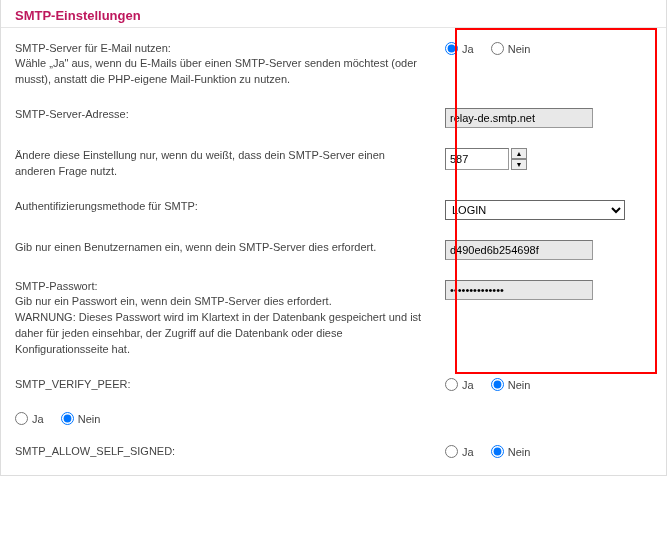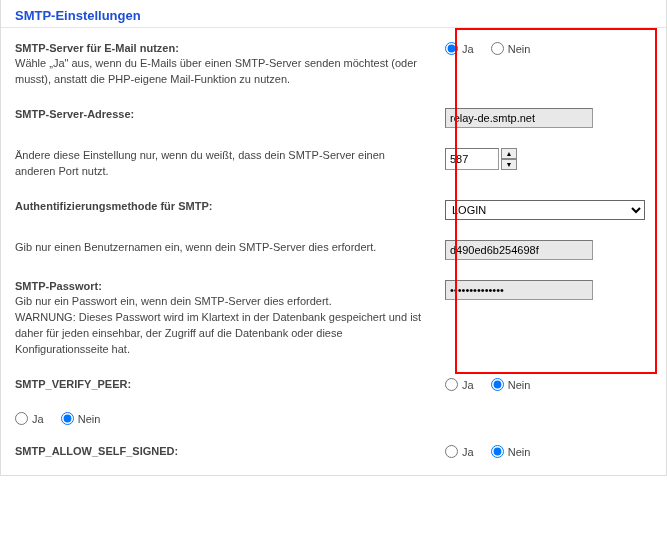--- a/index.html
+++ b/index.html
@@ -10,39 +10,39 @@
       background: #fff;
       width: 667px;
       padding: 0;
     }
     .panel {
       border: 1px solid #ddd;
       border-top: none;
       margin: 0;
     }
     .section-title {
-      color: #1d4ed8;
+      color: #be185d;
       font-size: 13px;
       font-weight: bold;
       padding: 8px 14px 4px 14px;
       border-bottom: 1px solid #e5e5e5;
       margin-bottom: 10px;
     }
     .row {
       display: flex;
       align-items: flex-start;
       padding: 4px 14px 16px 14px;
     }
     .left {
       flex: 0 0 430px;
       padding-right: 20px;
       color: #444;
     }
     .label {
-      font-weight: bold;
+      font-weight: normal;
       color: #444;
       display: block;
       margin-bottom: 2px;
     }
     .desc {
       color: #444;
       line-height: 1.45;
     }
     .right {
       flex: 1;
@@ -59,30 +59,30 @@
       width: 148px;
       padding: 3px 4px;
       font-family: inherit;
       font-size: 11px;
       border: 1px solid #999;
       background: #e8e8e8;
       border-top-color: #777;
       border-left-color: #777;
     }
     .numwrap { display: inline-flex; align-items: stretch; }
-    input.num { width: 54px; background: #fff; }
+    input.num { width: 64px; background: #fff; }
     .spinbtns {
       display: inline-flex; flex-direction: column; margin-left: 2px;
     }
     .spinbtns button {
       width: 16px; height: 11px; font-size: 7px; line-height: 7px;
       padding: 0; border: 1px solid #888; background: #eee; cursor: pointer;
     }
     select {
-      width: 200px;
+      width: 180px;
       padding: 2px;
       font-family: inherit;
       font-size: 11px;
       border: 1px solid #666;
       background: #fff;
     }
     .highlight-box {
       position: absolute;
       border: 2px solid #ff0000;
       pointer-events: none;
@@ -115,21 +115,21 @@
     <div class="left">
       <span class="label">SMTP-Server-Adresse:</span>
     </div>
     <div class="right">
       <input type="text" value="relay-de.smtp.net" style="">
     </div>
   </div>
 
   <div class="row">
     <div class="left">
-      <span class="desc">Ändere diese Einstellung nur, wenn du weißt, dass dein SMTP-Server einen anderen Port nutzt.</span>
+      <span class="desc">Ändere diese Einstellung nur, wenn du weißt, dass dein SMTP-Server einen anderen Frage nutzt.</span>
     </div>
     <div class="right">
       <span class="numwrap">
         <input type="text" class="num" value="587" style="">
         <span class="spinbtns">
           <button>▲</button>
           <button>▼</button>
         </span>
       </span>
     </div>

